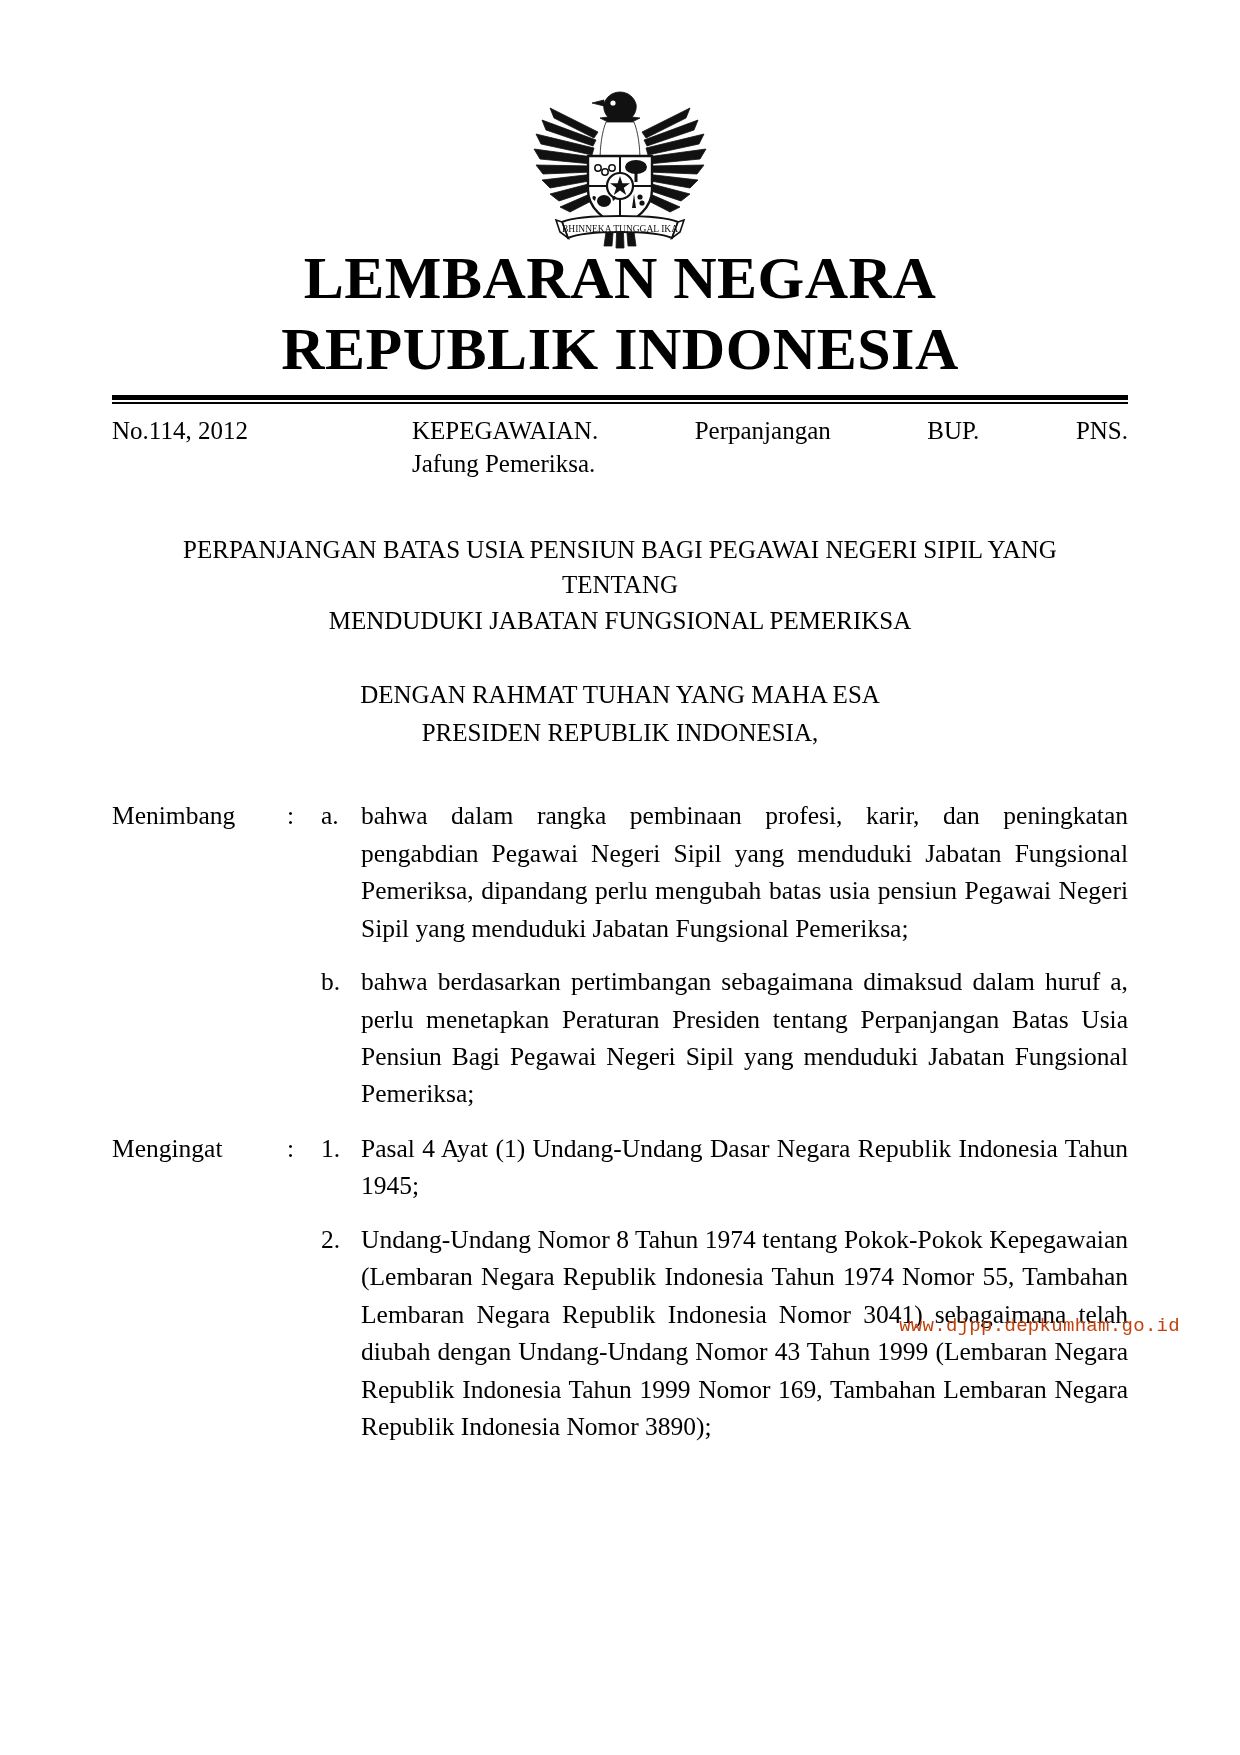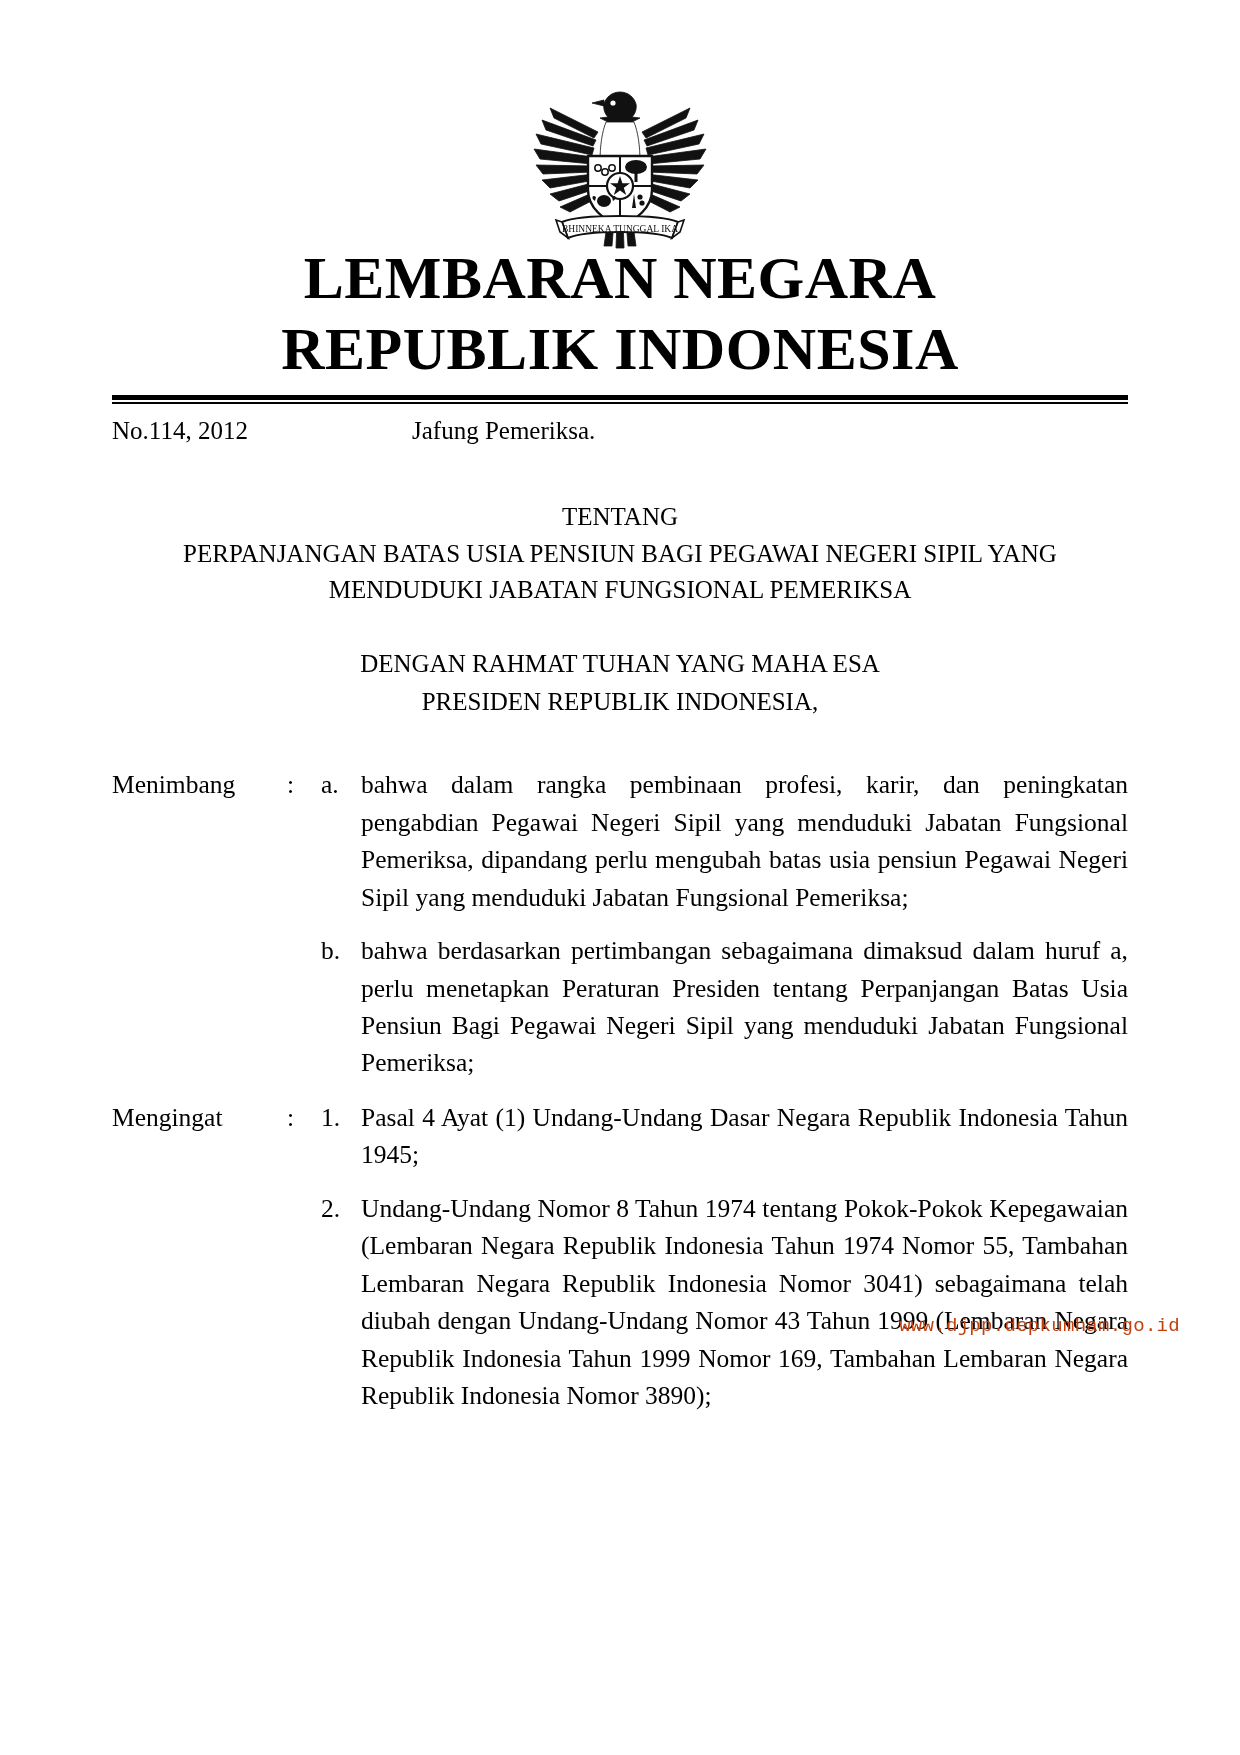--- a/index.html
+++ b/index.html
@@ -263,27 +263,28 @@
   <div class="masthead">
     <span class="line1">LEMBARAN NEGARA</span>
     <span class="line2">REPUBLIK INDONESIA</span>
   </div>
 
   <div class="rule-thick"></div>
 
   <div class="refline">
     <div class="ref-no">No.114, 2012</div>
     <div class="ref-subject">
+      <span class="ref-first">KEPEGAWAIAN. Perpanjangan BUP. PNS.</span>
       <span class="ref-second">Jafung Pemeriksa.</span>
     </div>
   </div>
 
   <div class="titleblock">
+    <span class="t-line title-main">PERPANJANGAN BATAS USIA PENSIUN BAGI PEGAWAI NEGERI SIPIL YANG</span>
     <span class="t-line">TENTANG</span>
-    <span class="t-line title-main">PERPANJANGAN BATAS USIA PENSIUN BAGI PEGAWAI NEGERI SIPIL YANG</span>
     <span class="t-line">MENDUDUKI JABATAN FUNGSIONAL PEMERIKSA</span>
   </div>
 
   <div class="preamble">
     <span class="p-line">DENGAN RAHMAT TUHAN YANG MAHA ESA</span>
     <span class="p-line second">PRESIDEN REPUBLIK INDONESIA,</span>
   </div>
 
   <div class="clauses">
 

